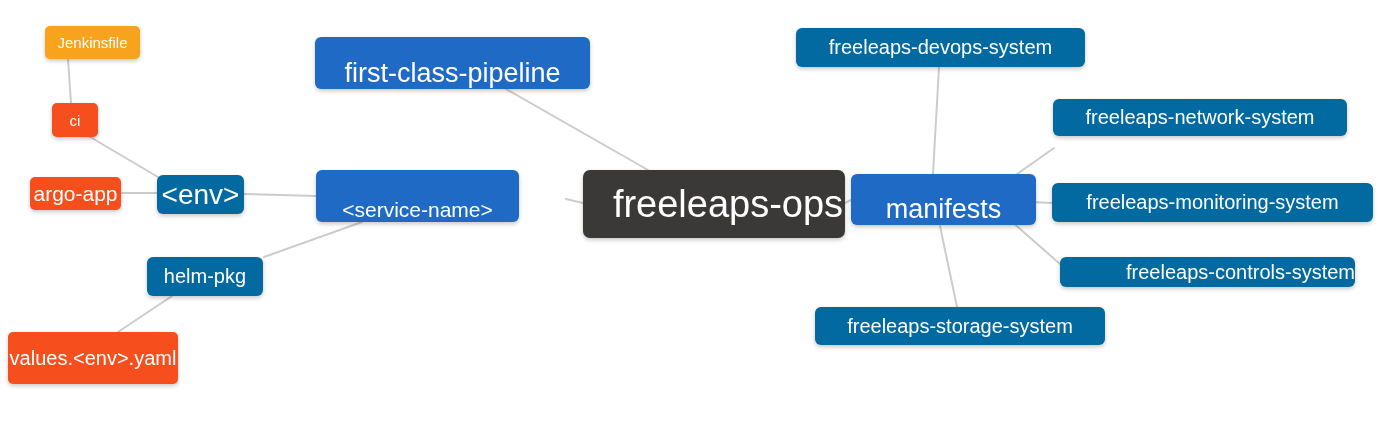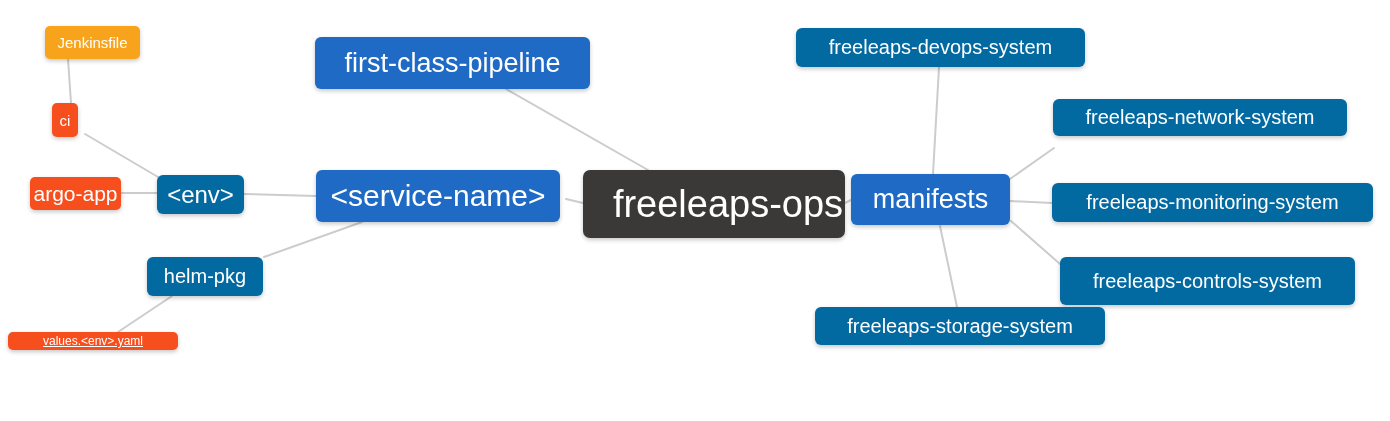--- a/index.html
+++ b/index.html
@@ -34,21 +34,21 @@
     justify-content: center;
     color: #ffffff;
     border-radius: 6px;
     box-shadow: 0 2px 4px rgba(0,0,0,0.22);
     white-space: nowrap;
     cursor: pointer;
     box-sizing: border-box;
     user-select: none;
   }
   .node.root    { background: #3b3938; border-radius: 7px; }
-  .node.primary { background: #1e6ac4; }
+  .node.primary { background: #1e6ac4; align-items: flex-end; }
   .node.success { background: #0369a1; }
   .node.danger  { background: #f74e1e; border-radius: 5px; }
   .node.warning { background: #f7a41c; border-radius: 5px; margin-left: 25px; }
   .node-label { pointer-events: none; }
 </style>
 </head>
 <body>
 
 <div class="canvas">
   <svg class="edge-layer" viewBox="0 0 1390 421" xmlns="http://www.w3.org/2000/svg">
@@ -67,53 +67,53 @@
       <line x1="1011" y1="221" x2="1060" y2="264"></line>
       <line x1="940" y1="226" x2="957" y2="307"></line>
     </svg>
   <div>
       <div class="node root" style="left: 583px; top: 170px; width: 262px; height: 68px; font-size: 38px; padding-left: 28px;">
         <span class="node-label">freeleaps-ops</span>
       </div>
       <div class="node primary" style="left: 315px; top: 37px; width: 275px; height: 52px; font-size: 27px;">
         <span class="node-label">first-class-pipeline</span>
       </div>
-      <div class="node primary" style="left: 316px; top: 170px; width: 244px; height: 52px; font-size: 30px;">
+      <div class="node primary" style="left: 316px; top: 170px; width: 203px; height: 52px; font-size: 21px;">
         <span class="node-label">&lt;service-name&gt;</span>
       </div>
-      <div class="node primary" style="left: 851px; top: 174px; width: 159px; height: 51px; font-size: 27px;">
+      <div class="node primary" style="left: 851px; top: 174px; width: 185px; height: 51px; font-size: 27px;">
         <span class="node-label">manifests</span>
       </div>
-      <div class="node success" style="left: 157px; top: 175px; width: 87px; height: 39px; font-size: 24px;">
+      <div class="node success" style="left: 157px; top: 175px; width: 87px; height: 39px; font-size: 28px;">
         <span class="node-label">&lt;env&gt;</span>
       </div>
       <div class="node success" style="left: 147px; top: 257px; width: 116px; height: 39px; font-size: 20px;">
         <span class="node-label">helm-pkg</span>
       </div>
-      <div class="node danger" style="left: 52px; top: 103px; width: 26px; height: 34px; font-size: 15px;">
+      <div class="node danger" style="left: 52px; top: 103px; width: 46px; height: 34px; font-size: 15px;">
         <span class="node-label">ci</span>
       </div>
       <div class="node danger" style="left: 30px; top: 177px; width: 91px; height: 33px; font-size: 21px;">
         <span class="node-label">argo-app</span>
       </div>
-      <div class="node danger" style="left: 8px; top: 332px; width: 170px; height: 18px; font-size: 12px; text-decoration: underline;">
+      <div class="node danger" style="left: 8px; top: 332px; width: 170px; height: 52px; font-size: 20px;">
         <span class="node-label">values.&lt;env&gt;.yaml</span>
       </div>
       <div class="node warning" style="left: 20px; top: 26px; width: 95px; height: 33px; font-size: 15px;">
         <span class="node-label">Jenkinsfile</span>
       </div>
       <div class="node success" style="left: 796px; top: 28px; width: 289px; height: 39px; font-size: 20px;">
         <span class="node-label">freeleaps-devops-system</span>
       </div>
       <div class="node success" style="left: 1053px; top: 99px; width: 294px; height: 37px; font-size: 20px;">
         <span class="node-label">freeleaps-network-system</span>
       </div>
       <div class="node success" style="left: 1052px; top: 183px; width: 321px; height: 39px; font-size: 20px;">
         <span class="node-label">freeleaps-monitoring-system</span>
       </div>
-      <div class="node success" style="left: 1060px; top: 257px; width: 295px; height: 48px; font-size: 20px;">
+      <div class="node success" style="left: 1060px; top: 257px; width: 295px; height: 30px; font-size: 20px; justify-content: flex-end;">
         <span class="node-label">freeleaps-controls-system</span>
       </div>
       <div class="node success" style="left: 815px; top: 307px; width: 290px; height: 38px; font-size: 20px; align-items: center;">
         <span class="node-label">freeleaps-storage-system</span>
       </div>
     </div>
 </div>
 
 </body></html>

